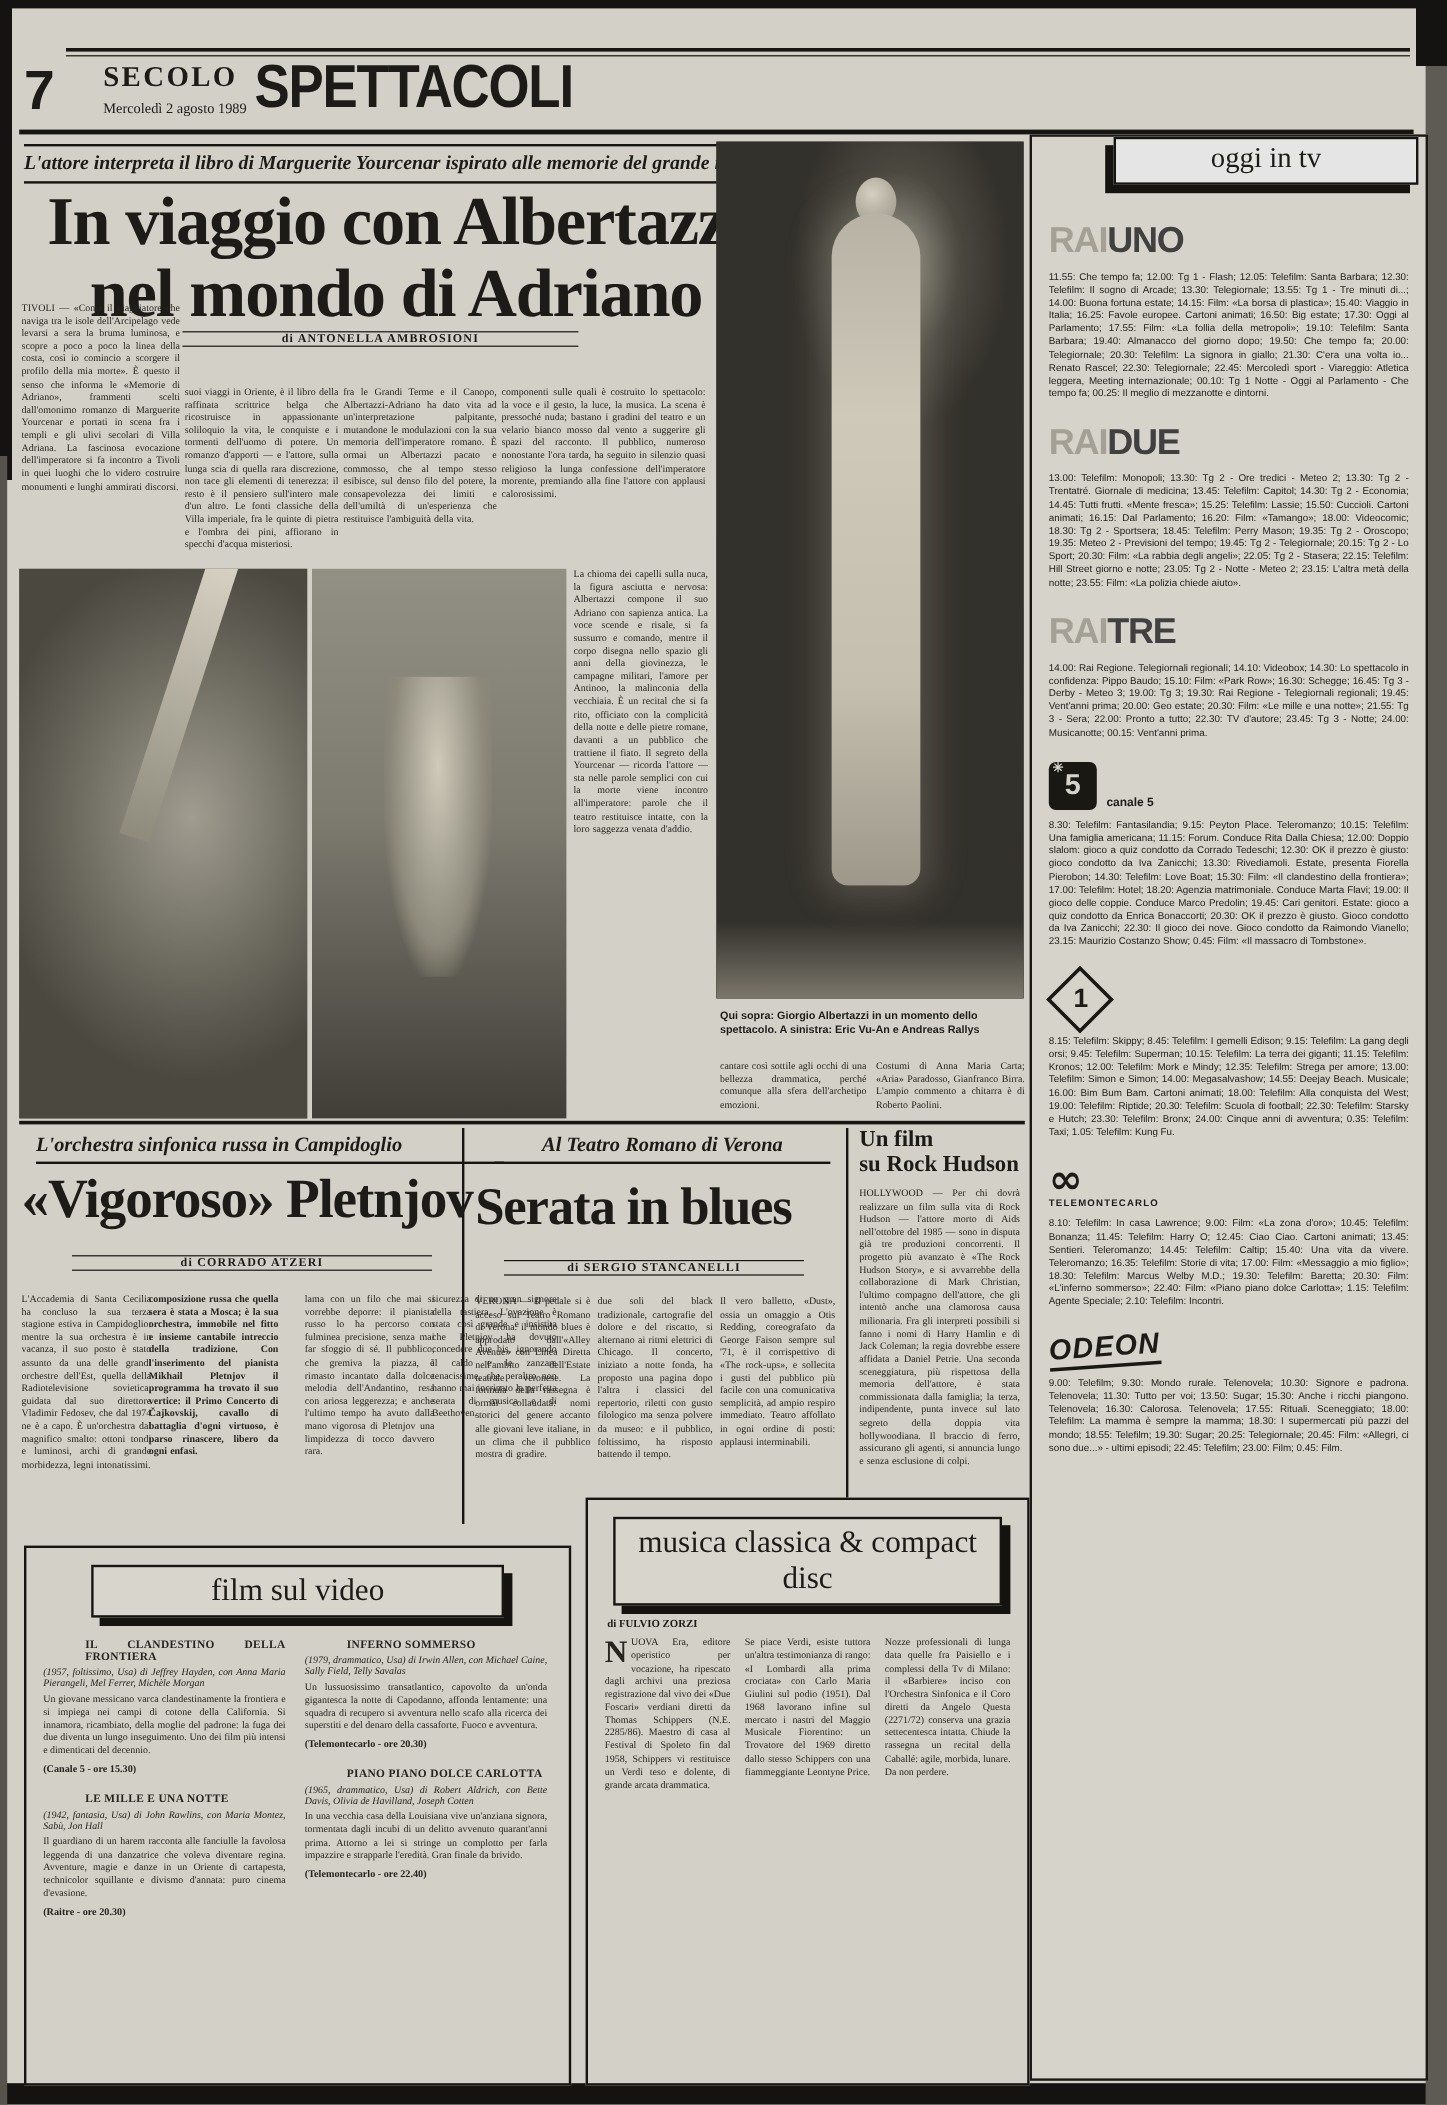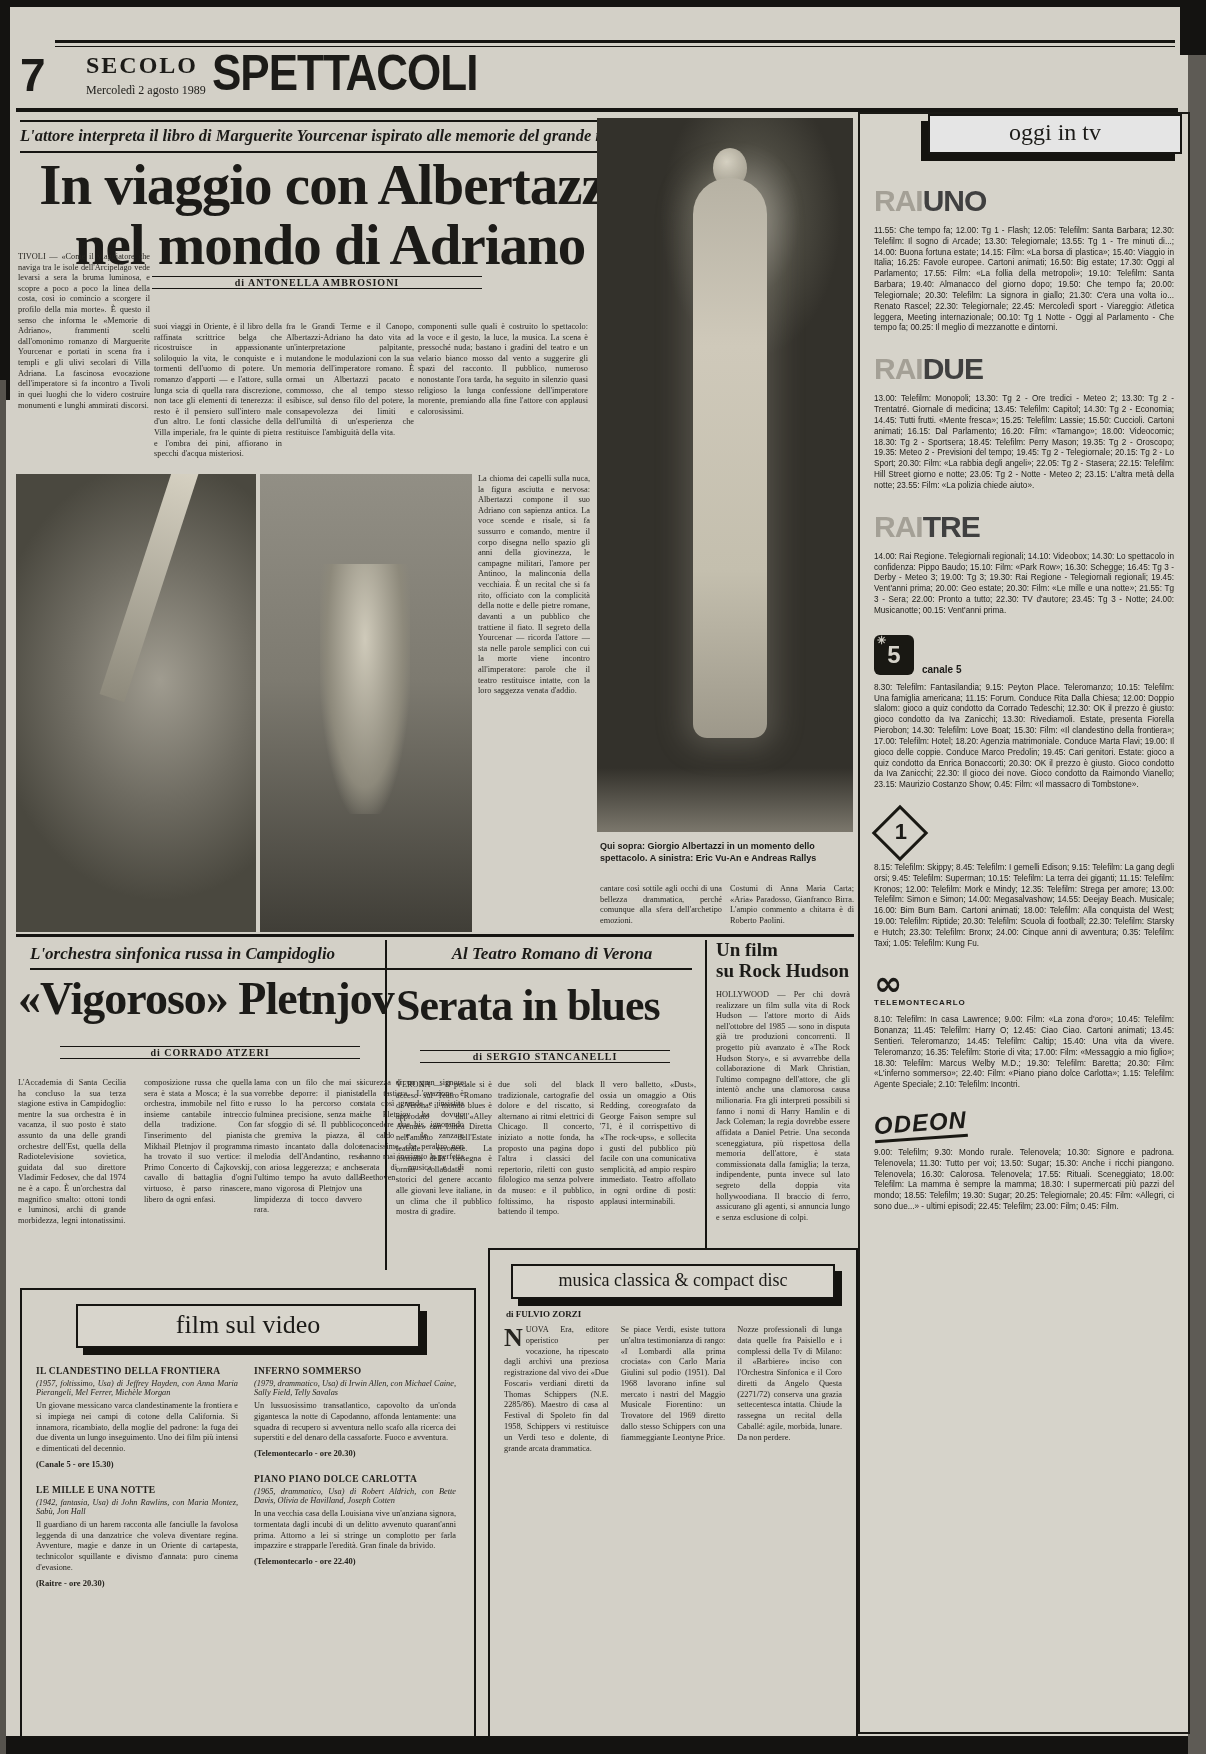--- a/index.html
+++ b/index.html
@@ -76,43 +76,43 @@
   .vl1{left:385px;top:940px;height:330px;}
   .vl2{left:705px;top:940px;height:330px;}
   .band-rule{left:16px;top:934px;width:838px;height:3px;}
   .kicker2{font:italic bold 17px "Liberation Serif",serif;text-align:center;
       border-bottom:2px solid #161512;padding-bottom:4px;}
   .k-pletnjov{position:absolute;left:30px;top:944px;width:390px;text-align:left;}
   .h-pletnjov{position:absolute;left:18px;top:972px;width:460px;
       font:bold 46px "Liberation Serif",serif;letter-spacing:-1px;}
   .by-pletnjov{position:absolute;left:60px;top:1046px;width:300px;}
   .pcol{top:1078px;width:108px;height:190px;}
-  .pc0{left:18px;} .pc1{left:144px;} .pc2{left:254px;} .pc3{left:360px;top:1078px;width:104px;}
+  .pc0{left:18px;} .pc1{left:124px;font-weight:bold;} .pc2{left:254px;} .pc3{left:360px;top:1078px;width:104px;}
   .k-blues{position:absolute;left:412px;top:944px;width:280px;}
   .h-blues{position:absolute;left:396px;top:980px;width:300px;
       font:bold 44px "Liberation Serif",serif;letter-spacing:-1px;}
   .by-blues{position:absolute;left:420px;top:1050px;width:250px;}
   .bcol{top:1080px;width:96px;height:188px;}
   .bc0{left:396px;} .bc1{left:498px;} .bc2{left:600px;}
   .h-hudson{position:absolute;left:716px;top:940px;width:136px;
       font:bold 19px "Liberation Serif",serif;line-height:1.1;}
   .hudson-body{left:716px;top:990px;width:134px;height:280px;}
   
   .bigbox{position:absolute;border:2px solid #161512;background:#d3d0c7;}
   .filmbox{left:20px;top:1288px;width:452px;height:446px;}
   .musicbox{left:488px;top:1248px;width:366px;height:486px;}
   .boxtitle{position:relative;margin:14px auto 10px;border:2px solid #161512;background:#d8d5cc;
       text-align:center;font:26px "Liberation Serif",serif;padding:4px 0 6px;
       box-shadow:7px 7px 0 #14130f;}
   .filmbox .boxtitle{width:340px;}
-  .musicbox .boxtitle{width:320px;font-size:18px;}
+  .musicbox .boxtitle{width:320px;font-size:26px;}
   .boxcols{display:flex;gap:16px;padding:8px 14px;}
   .fcol{width:202px;font-size:8.3px;line-height:1.3;text-align:justify;color:#26241f;}
   .fentry{margin-bottom:16px;}
-  .ftitle{font:bold 9.5px "Liberation Serif",serif;letter-spacing:.3px;margin-bottom:3px;}
+  .ftitle{font:bold 9.5px "Liberation Serif",serif;letter-spacing:.3px;margin-bottom:3px;margin-left:35px;}
   .fcred{font:italic 8.3px "Liberation Serif",serif;margin-bottom:4px;}
   .fdesc{margin-bottom:4px;}
   .fchan{font:bold 8.5px "Liberation Serif",serif;}
   .mbyline{font:bold 9px "Liberation Serif",serif;margin:2px 0 6px 16px;}
   .mcols{display:flex;gap:12px;padding:0 14px;}
   .mcol{width:106px;font-size:8.3px;line-height:1.3;text-align:justify;color:#26241f;}
   .dropcap{float:left;font:bold 26px "Liberation Serif",serif;line-height:.9;margin:1px 3px 0 0;}
   
   .tvcol{position:absolute;left:858px;top:112px;width:328px;height:1618px;
       border:2.5px solid #1a1915;background:#d6d3ca;padding:0;}

